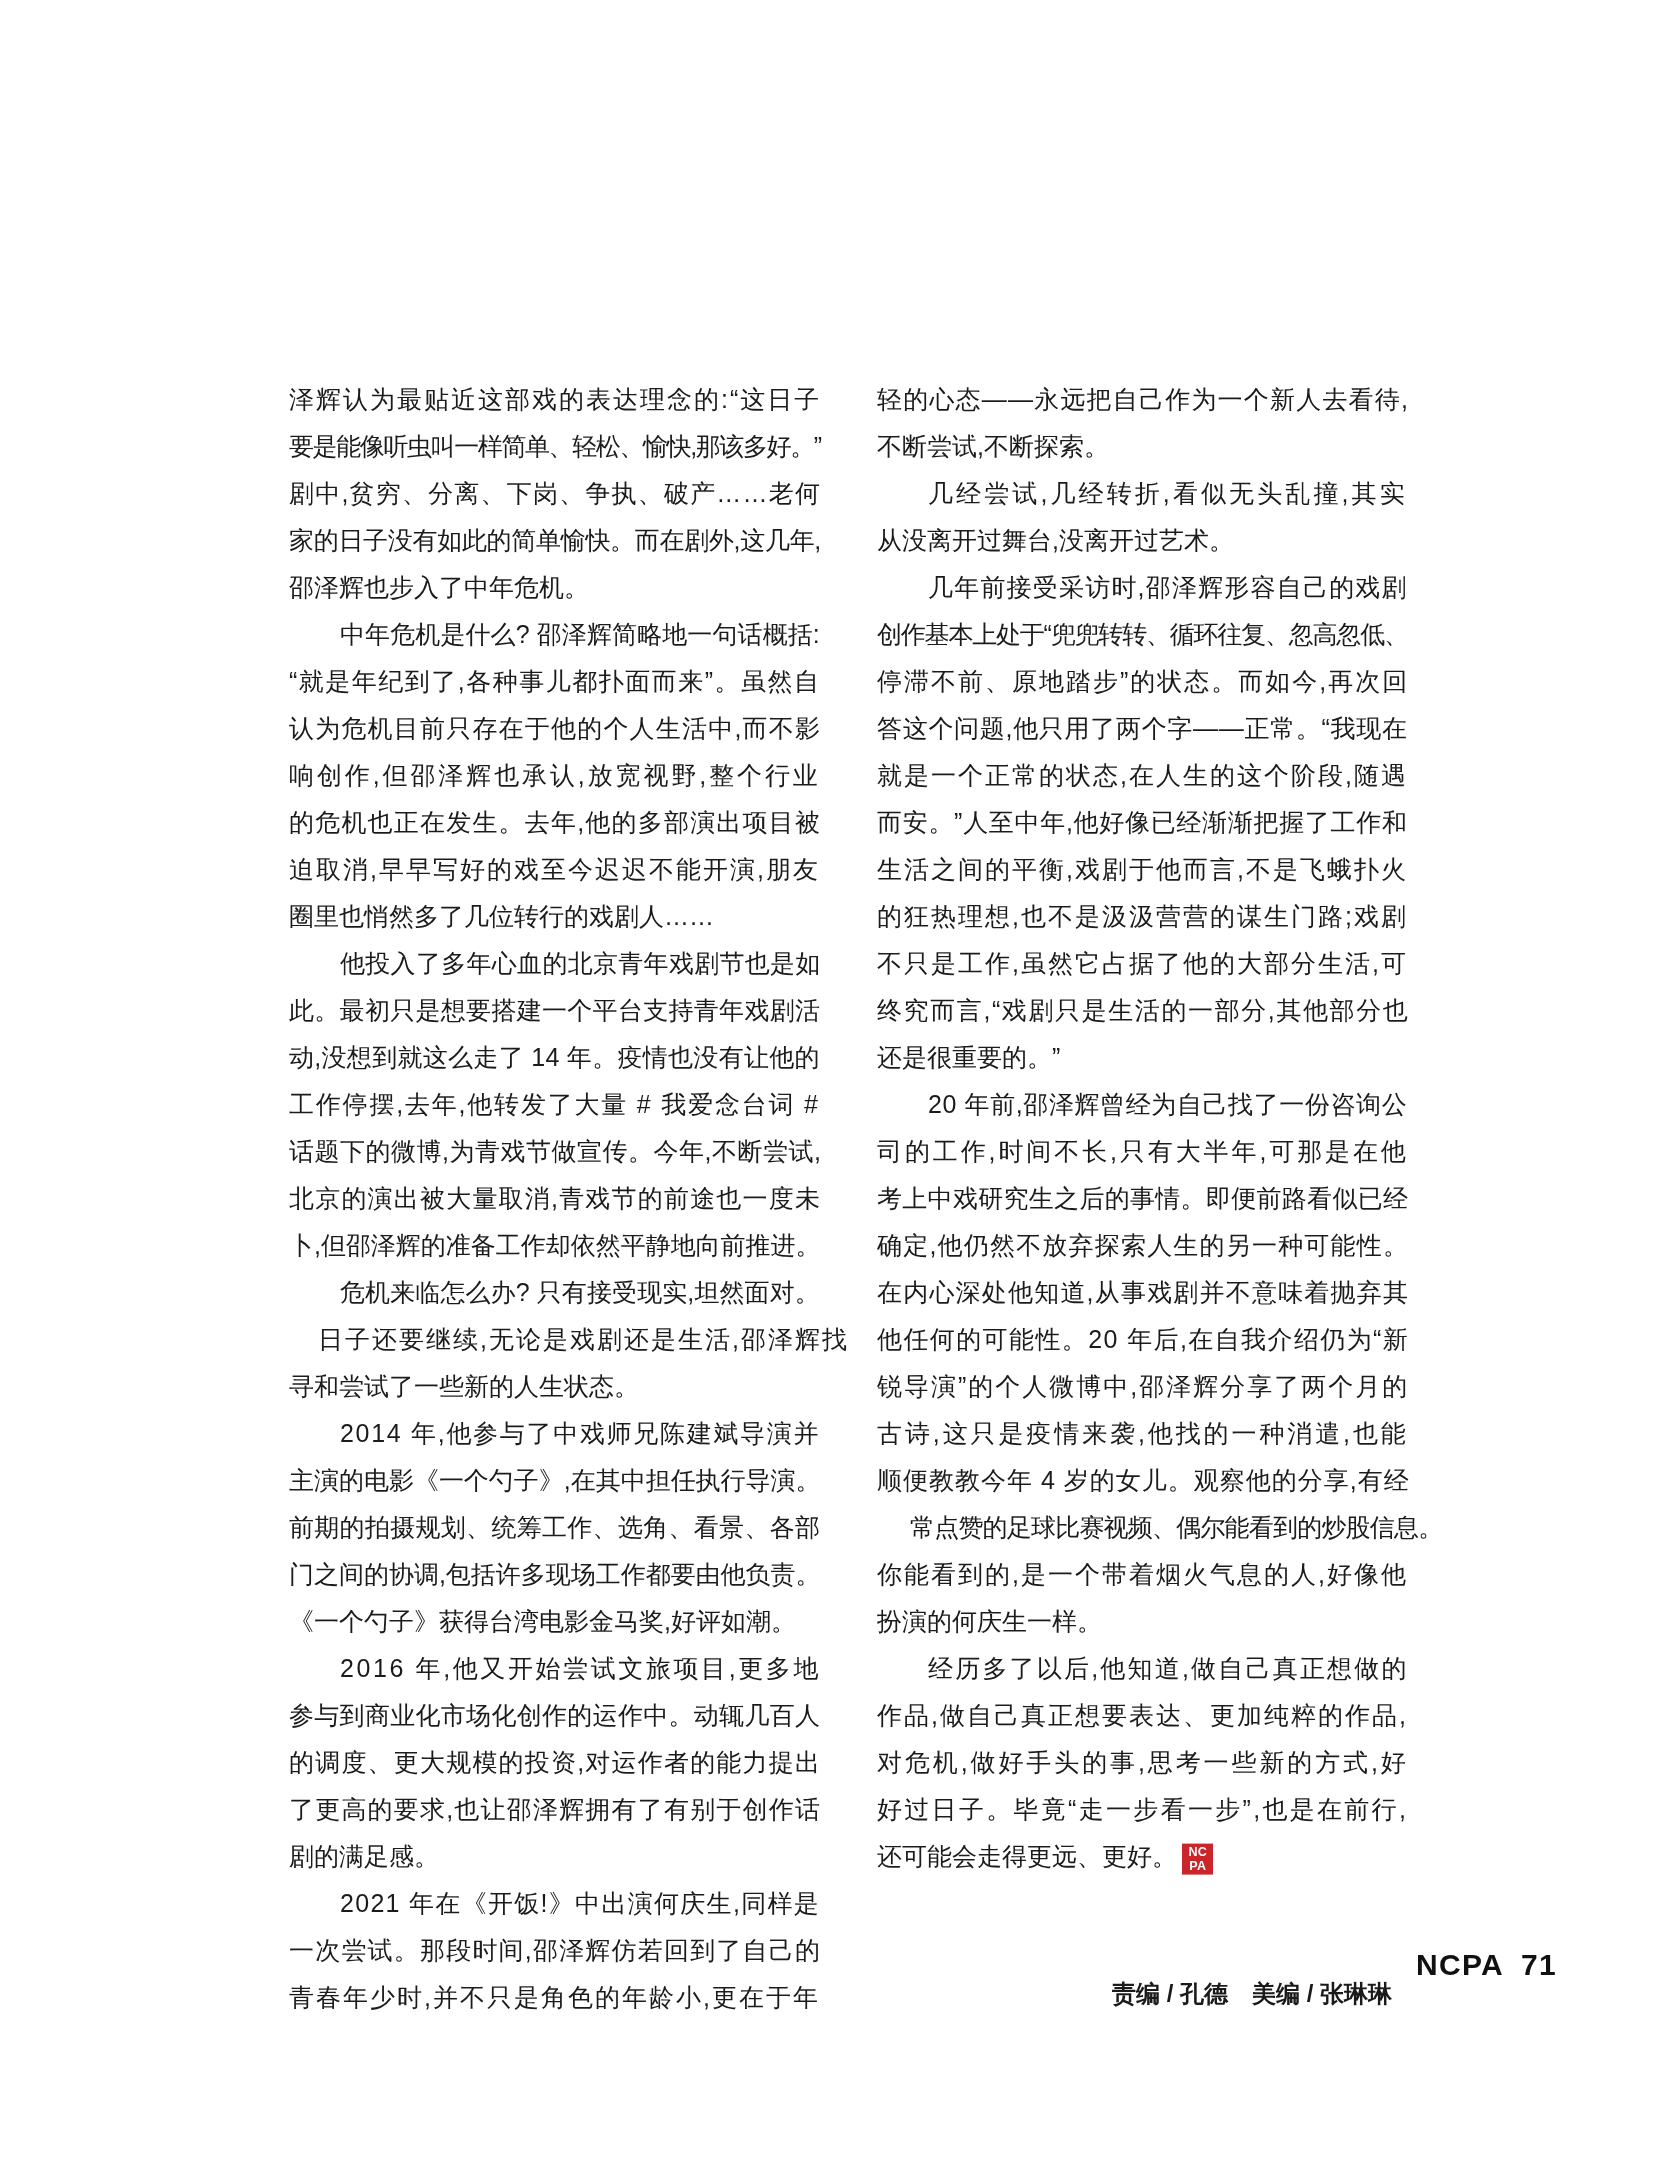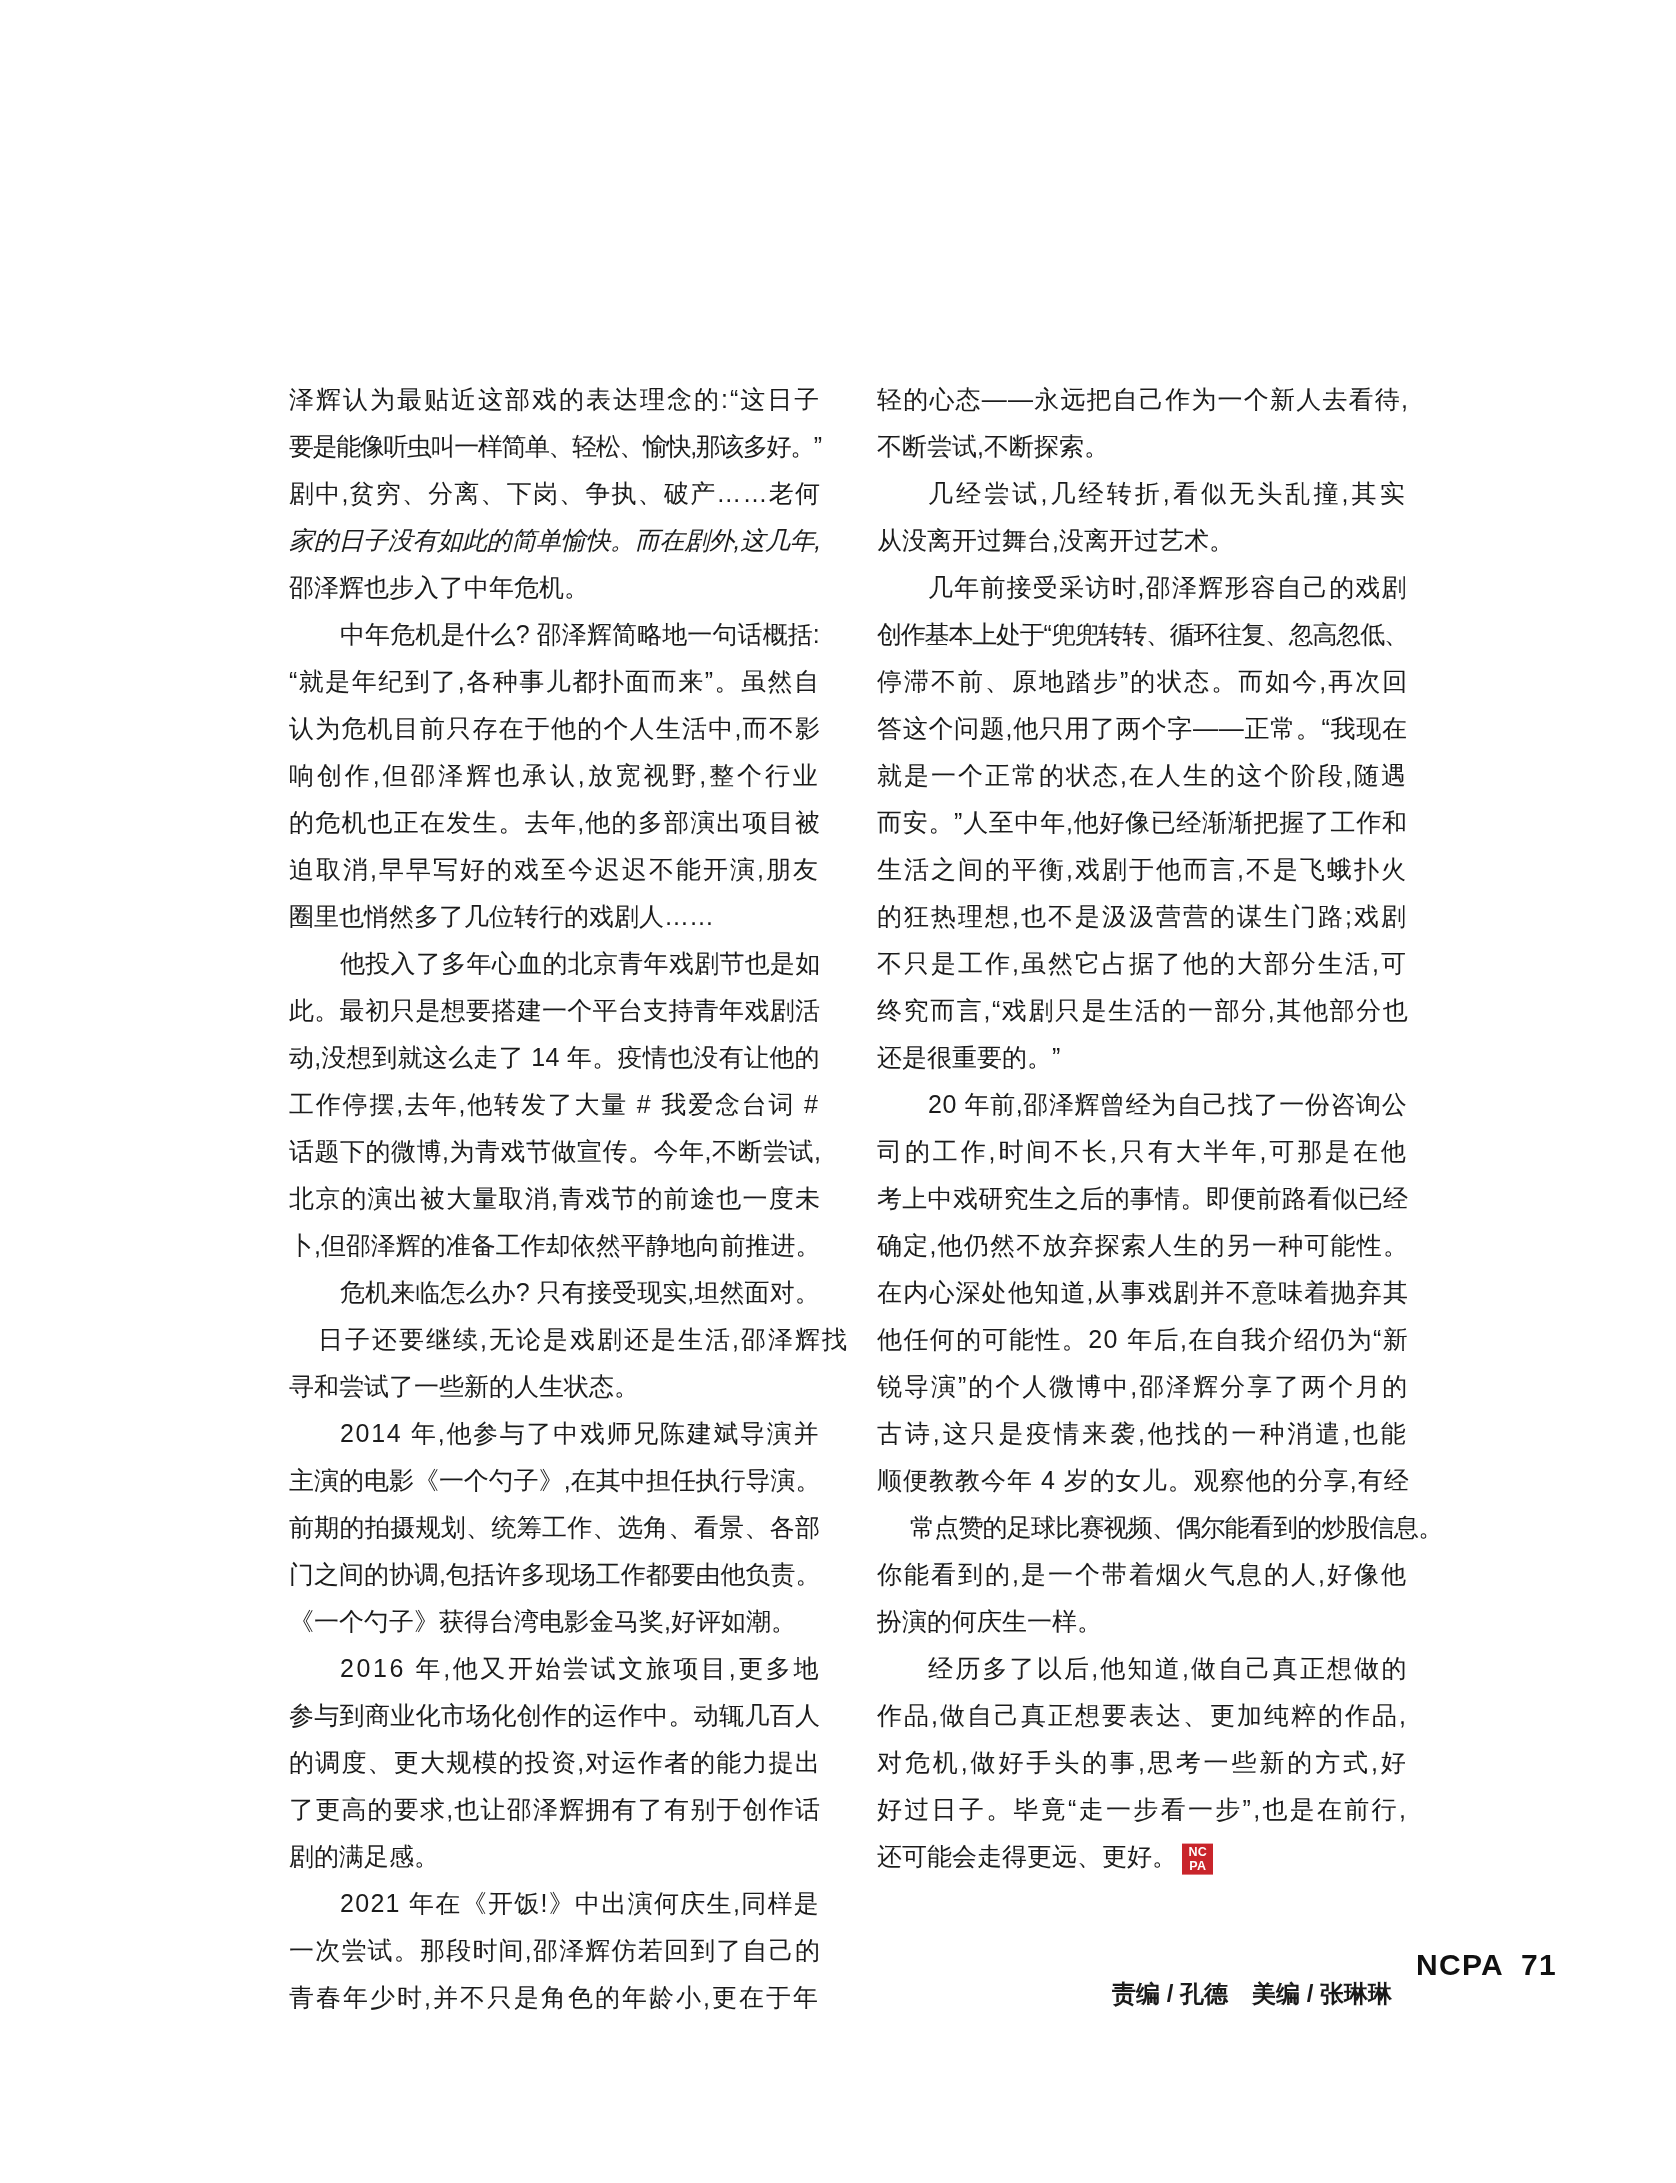--- a/index.html
+++ b/index.html
@@ -71,21 +71,21 @@
   .page-num .number { margin-left: 17px; }
 </style>
 </head>
 <body>
 
 <main>
   <section class="column left" style="color: rgb(27, 27, 27);">
       <div class="line"><span class="line-text" style="letter-spacing: 2px;">泽辉认为最贴近这部戏的表达理念的:“这日子</span></div>
       <div class="line"><span class="line-text" style="letter-spacing: -1.4px;">要是能像听虫叫一样简单、轻松、愉快,那该多好。”</span></div>
       <div class="line"><span class="line-text" style="letter-spacing: 1.2px;">剧中,贫穷、分离、下岗、争执、破产……老何</span></div>
-      <div class="line"><span class="line-text" style="letter-spacing: -0.3px; font-style: italic;">家的日子没有如此的简单愉快。而在剧外,这几年,</span></div>
+      <div class="line"><span class="line-text" style="letter-spacing: -0.3px;">家的日子没有如此的简单愉快。而在剧外,这几年,</span></div>
       <div class="line end"><span class="line-text" style="letter-spacing: 0px;">邵泽辉也步入了中年危机。</span></div>
       <div class="line indent"><span class="line-text" style="letter-spacing: 0.1px;">中年危机是什么? 邵泽辉简略地一句话概括:</span></div>
       <div class="line"><span class="line-text" style="letter-spacing: 1.5px;">“就是年纪到了,各种事儿都扑面而来”。虽然自</span></div>
       <div class="line"><span class="line-text" style="letter-spacing: 1.2px;">认为危机目前只存在于他的个人生活中,而不影</span></div>
       <div class="line"><span class="line-text" style="letter-spacing: 2.9px;">响创作,但邵泽辉也承认,放宽视野,整个行业</span></div>
       <div class="line"><span class="line-text" style="letter-spacing: 1.2px;">的危机也正在发生。去年,他的多部演出项目被</span></div>
       <div class="line"><span class="line-text" style="letter-spacing: 2px;">迫取消,早早写好的戏至今迟迟不能开演,朋友</span></div>
       <div class="line end"><span class="line-text" style="letter-spacing: 0px;">圈里也悄然多了几位转行的戏剧人……</span></div>
       <div class="line indent"><span class="line-text" style="letter-spacing: 0.3px;">他投入了多年心血的北京青年戏剧节也是如</span></div>
       <div class="line"><span class="line-text" style="letter-spacing: 0.3px;">此。最初只是想要搭建一个平台支持青年戏剧活</span></div>

